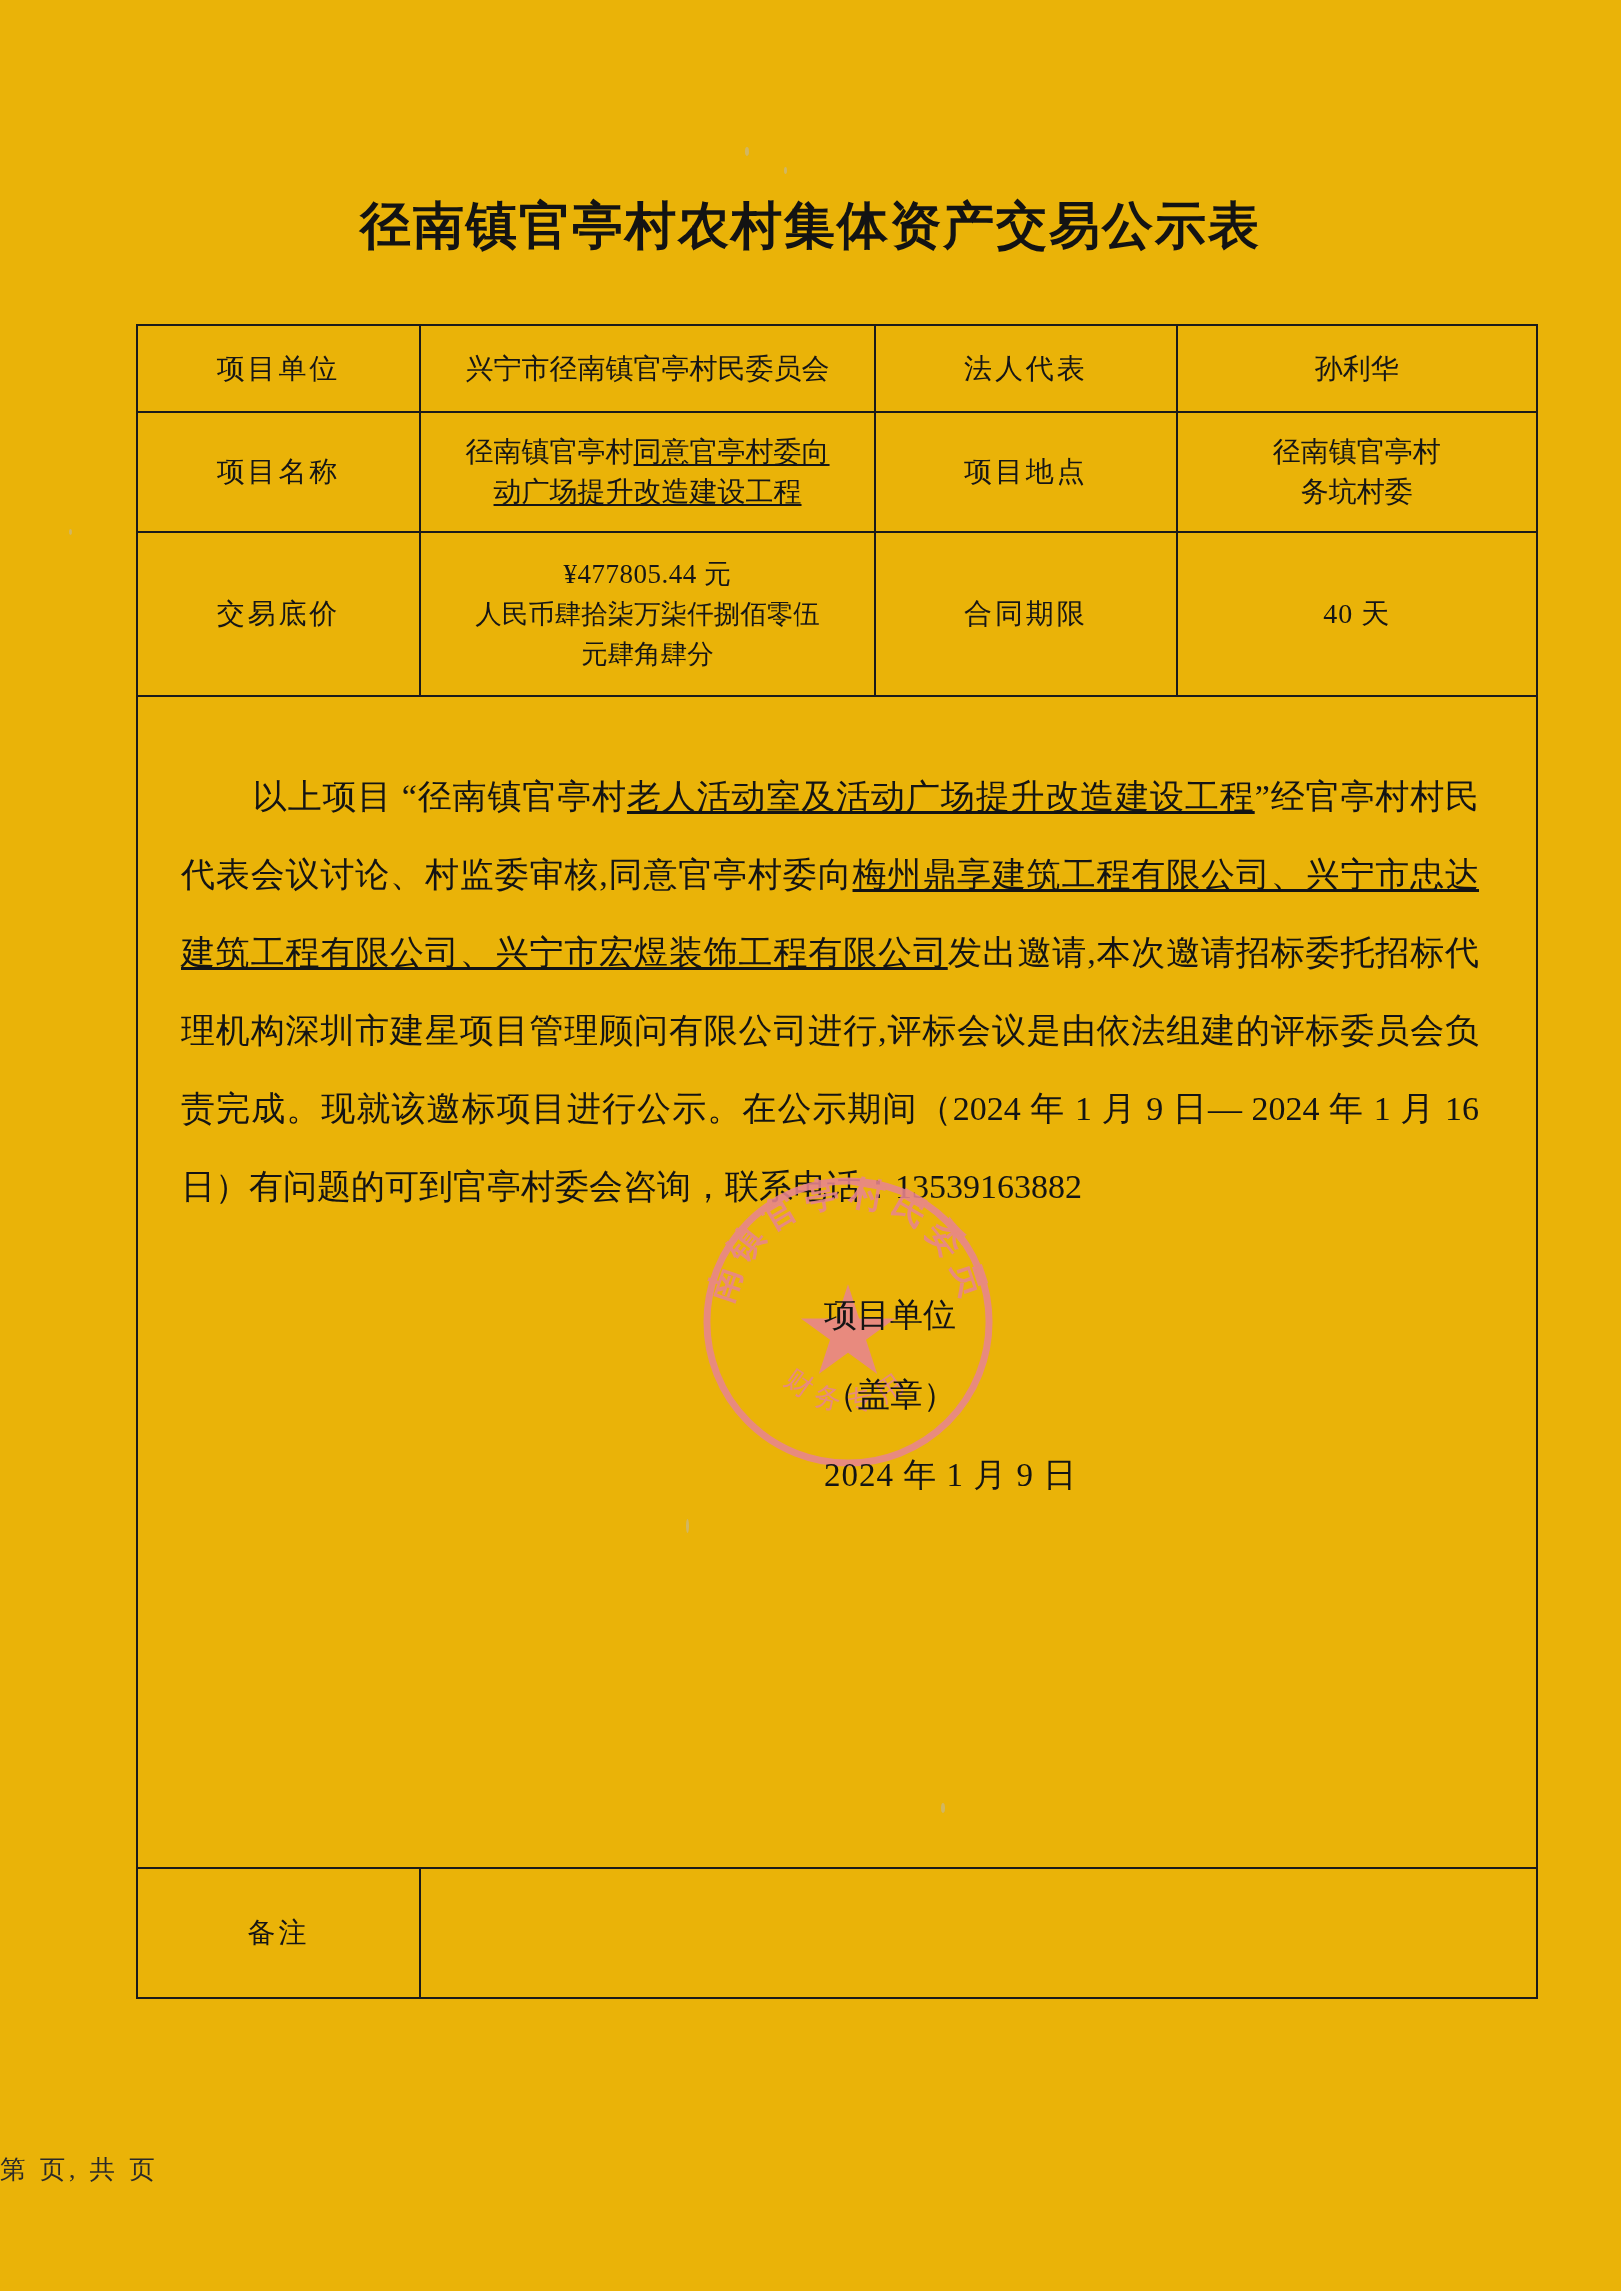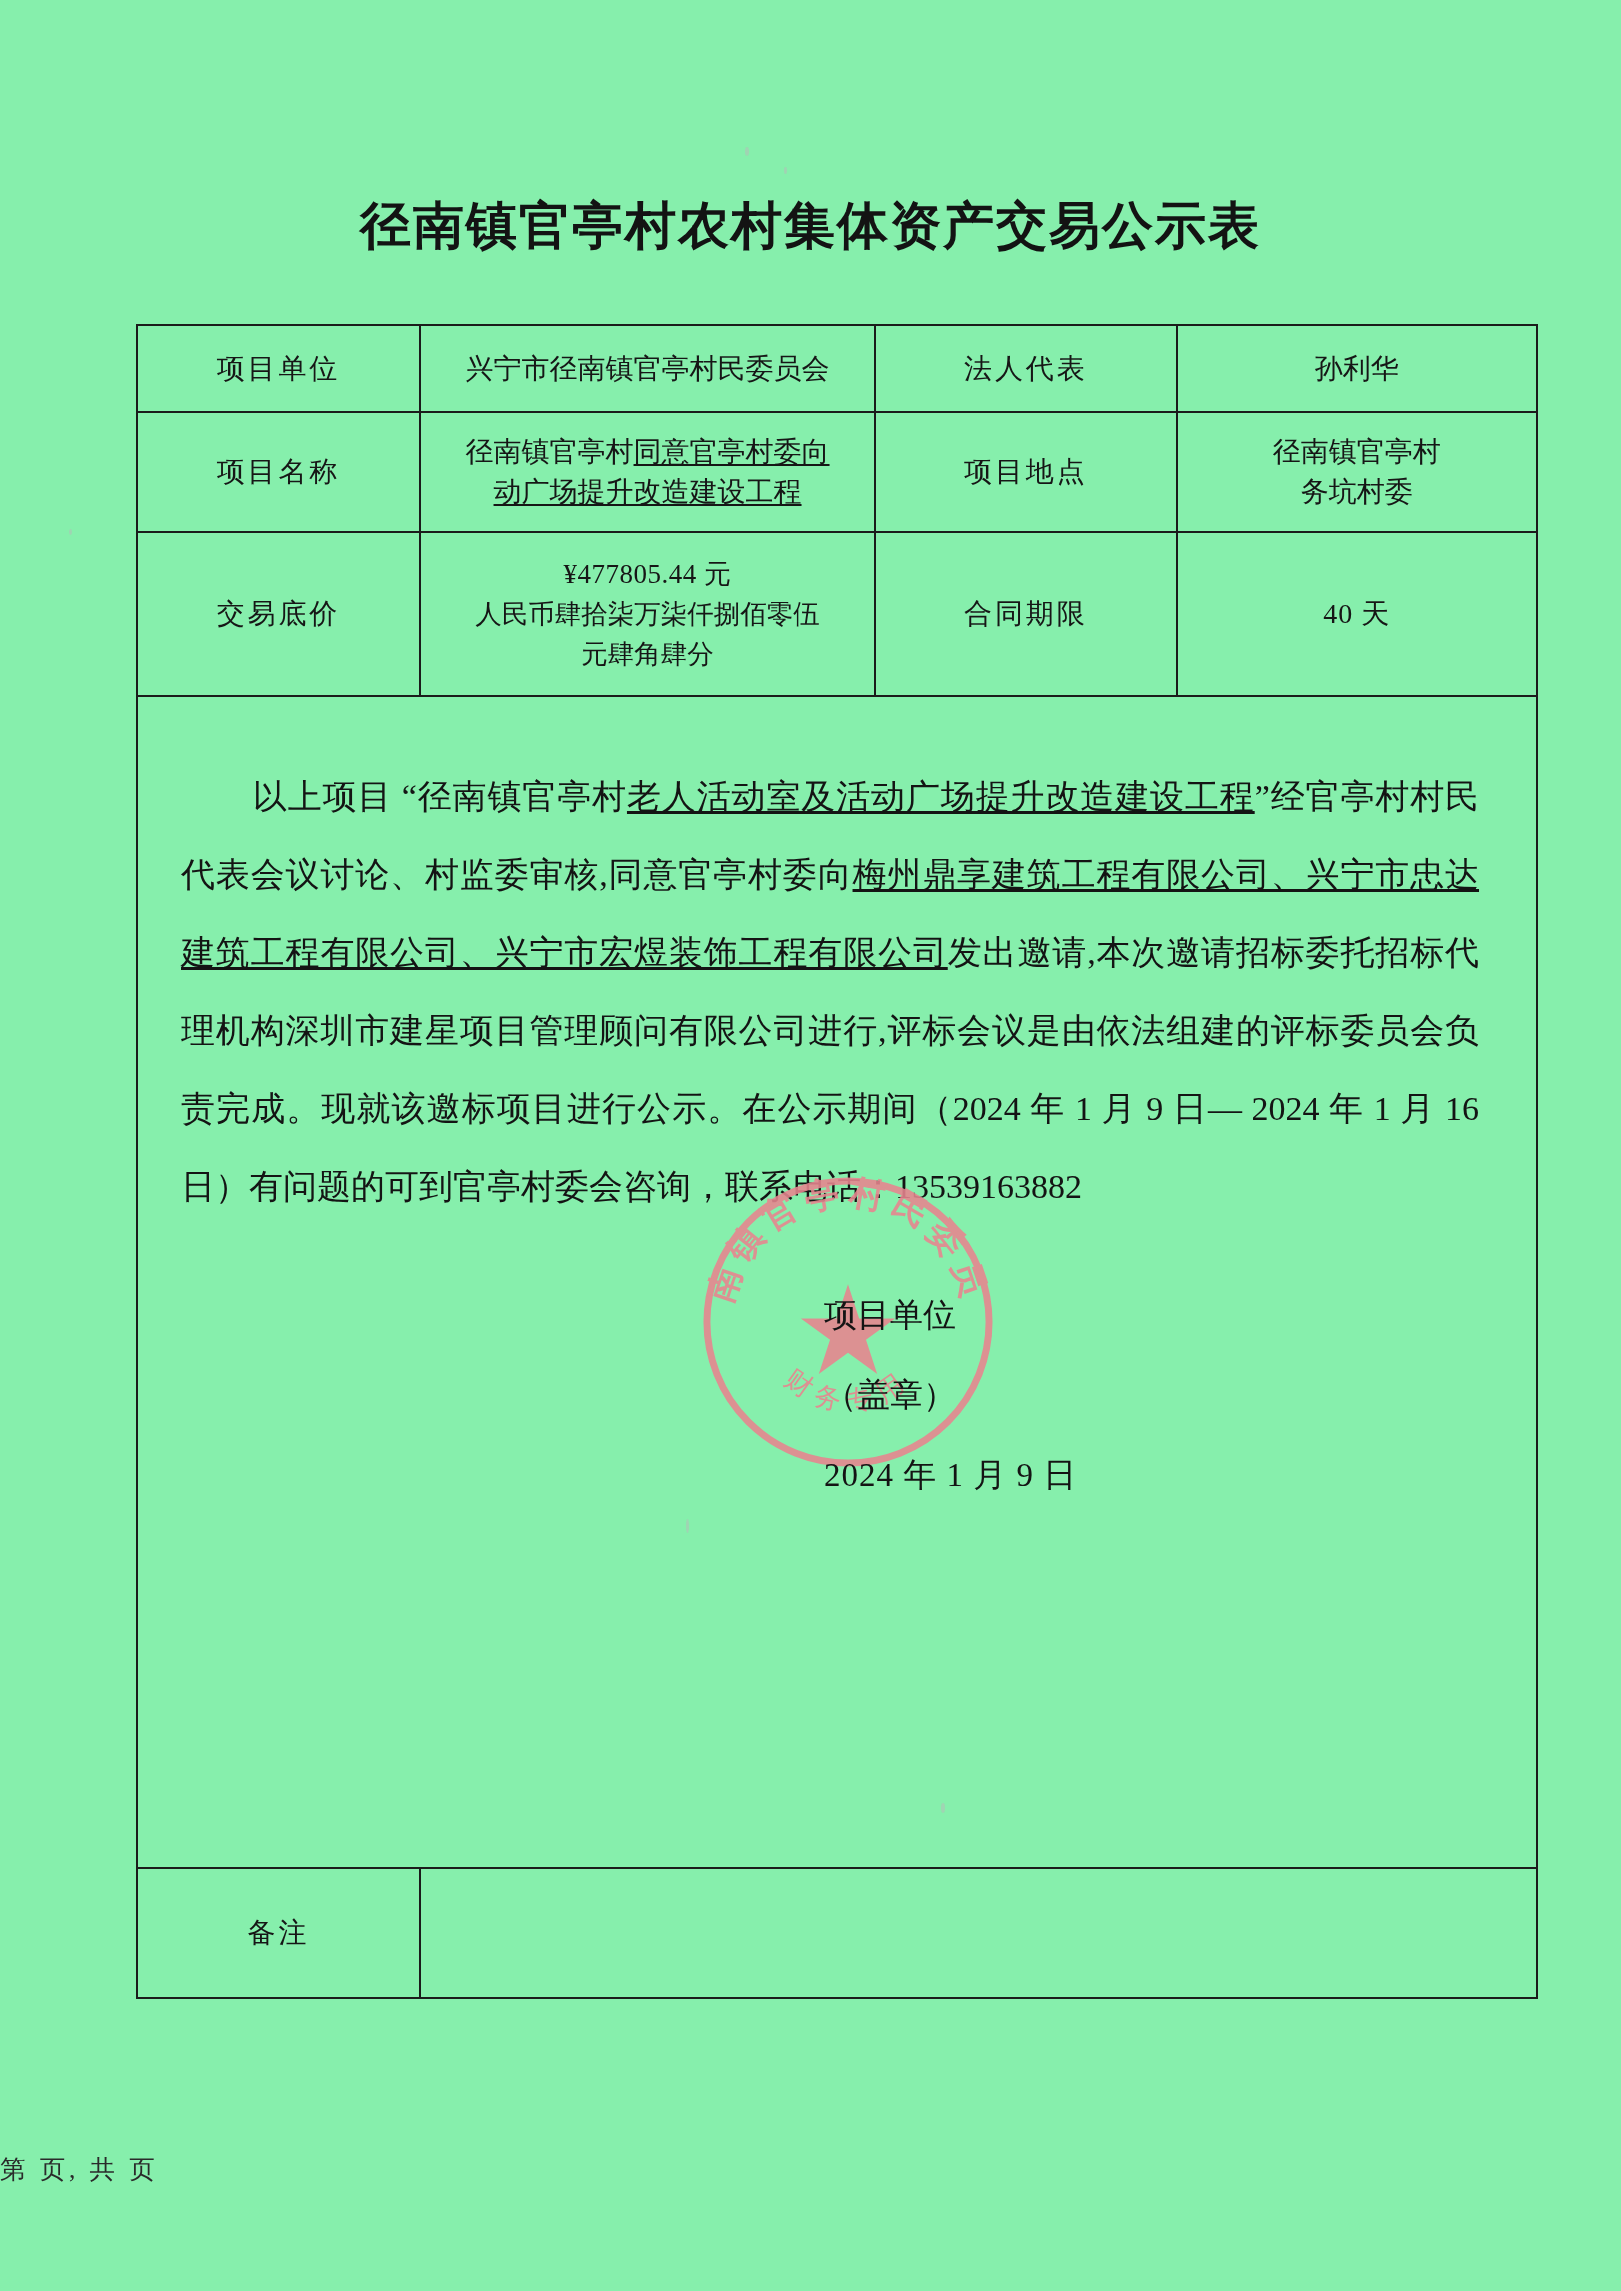--- a/index.html
+++ b/index.html
@@ -13,21 +13,21 @@
     position: relative;
     font-family: "Liberation Serif", "DejaVu Serif", serif;
     color: #161616;
     overflow: hidden;
   }
 
   
   .page {
     position: absolute;
     inset: 0;
-    background: #86efac;
+    background: #eab308;
   }
 
   
   .doc-title {
     position: absolute;
     top: 192px;
     left: 0;
     width: 100%;
     text-align: center;
     font-family: "DejaVu Sans", "Liberation Sans", sans-serif;

